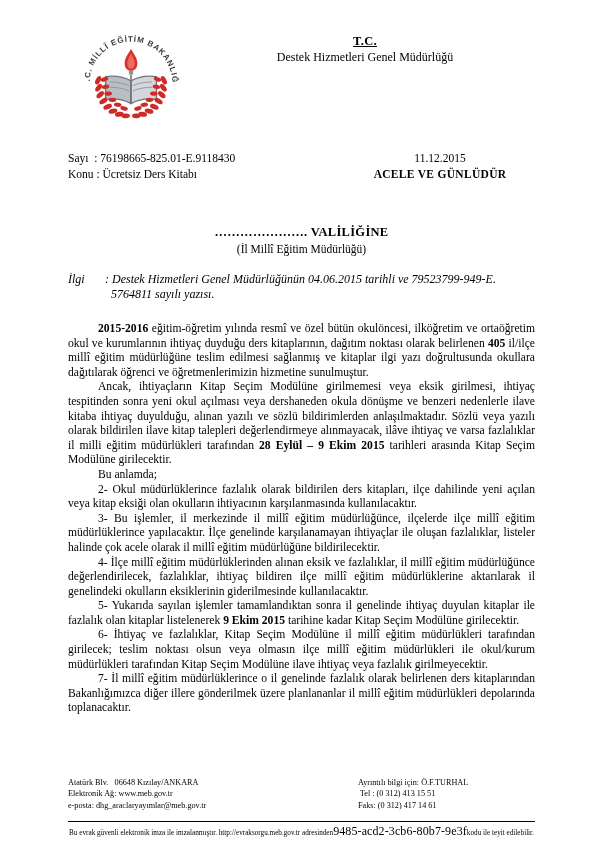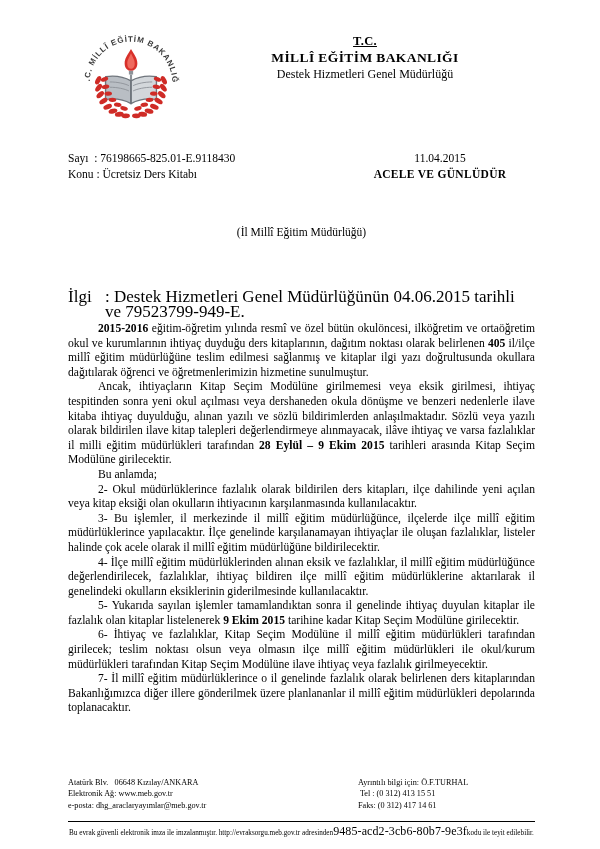--- a/index.html
+++ b/index.html
@@ -110,24 +110,25 @@
   }
   .addressee-line2 {
     font-size: 11.5px;
     line-height: 16px;
   }
 
   
   .ilgi {
     position: absolute;
     left: 68px;
-    top: 290px;
-    width: 467px;
-    font-size: 17px;
+    top: 272px;
+    width: 467px;
+    font-size: 12px;
     line-height: 14.5px;
+    font-style: italic;
   }
   .ilgi-row { display: flex; }
   .ilgi-label { width: 37px; flex: 0 0 37px; }
   .ilgi-text { flex: 1; }
   .ilgi-cont { margin-left: 43px; }
 
   
   .body-text {
     position: absolute;
     left: 68px;
@@ -261,43 +262,44 @@
           <ellipse cx="143" cy="120" rx="7.2" ry="4.0" transform="rotate(6 143 120)"></ellipse>
           <ellipse cx="135" cy="132" rx="7.2" ry="4.0" transform="rotate(-2 135 132)"></ellipse>
           <ellipse cx="125" cy="141" rx="7.2" ry="4.0" transform="rotate(-8 125 141)"></ellipse>
           <ellipse cx="113" cy="148" rx="7.2" ry="4.0" transform="rotate(-14 113 148)"></ellipse>
         </g>
       </svg>
     </div>
 
     <div class="ministry-block">
       <div class="tc-line">T.C.</div>
-      <div class="ministry-line">MİLLÎ EĞİTİM BAKANLIĞI</div>
       <div class="dept-line">Destek Hizmetleri Genel Müdürlüğü</div>
     </div>
   </div>
 
   <div class="meta">
     <div class="meta-left"><span>Sayı  : 76198665-825.01-E.9118430</span>
 <span>Konu : Ücretsiz Ders Kitabı</span></div>
     <div class="meta-right">
-      <span class="meta-date">11.04.2015</span>
+      <span class="meta-date">11.12.2015</span>
       <span class="meta-urgent">ACELE VE GÜNLÜDÜR</span>
     </div>
   </div>
 
   <div class="addressee">
+    <div class="addressee-line1">…………………. VALİLİĞİNE</div>
     <div class="addressee-line2">(İl Millî Eğitim Müdürlüğü)</div>
   </div>
 
   <div class="ilgi">
     <div class="ilgi-row">
       <div class="ilgi-label">İlgi</div>
       <div class="ilgi-text">: Destek Hizmetleri Genel Müdürlüğünün 04.06.2015 tarihli ve 79523799-949-E.</div>
     </div>
+    <div class="ilgi-cont">5764811 sayılı yazısı.</div>
   </div>
 
   <div class="body-text" id="body-text">
       <p><b>2015-2016</b><span> eğitim-öğretim yılında resmî ve özel bütün okulöncesi, ilköğretim ve ortaöğretim okul ve kurumlarının ihtiyaç duyduğu ders kitaplarının, dağıtım noktası olarak belirlenen </span><b>405</b><span> il/ilçe millî eğitim müdürlüğüne teslim edilmesi sağlanmış ve kitaplar ilgi yazı doğrultusunda okullara dağıtılarak öğrenci ve öğretmenlerimizin hizmetine sunulmuştur.</span></p>
       <p><span>Ancak, ihtiyaçların Kitap Seçim Modülüne girilmemesi veya eksik girilmesi, ihtiyaç tespitinden sonra yeni okul açılması veya dershaneden okula dönüşme  ve benzeri nedenlerle ilave kitaba ihtiyaç duyulduğu, alınan yazılı ve sözlü bildirimlerden anlaşılmaktadır. Sözlü veya yazılı olarak bildirilen ilave kitap talepleri değerlendirmeye alınmayacak, ilâve ihtiyaç ve varsa fazlalıklar il milli eğitim müdürlükleri tarafından </span><b>28 Eylül – 9 Ekim 2015</b><span> tarihleri arasında Kitap Seçim Modülüne girilecektir.</span></p>
       <p><span>Bu anlamda;</span></p>
       <p><span>2- Okul müdürlüklerince fazlalık olarak bildirilen ders kitapları, ilçe dahilinde yeni açılan veya kitap eksiği olan okulların ihtiyacının karşılanmasında kullanılacaktır.</span></p>
       <p><span>3- Bu işlemler, il merkezinde il millî eğitim müdürlüğünce, ilçelerde ilçe millî eğitim müdürlüklerince yapılacaktır. İlçe genelinde karşılanamayan ihtiyaçlar ile oluşan fazlalıklar, listeler halinde çok acele olarak il millî eğitim müdürlüğüne bildirilecektir.</span></p>
       <p><span>4- İlçe millî eğitim müdürlüklerinden alınan eksik ve fazlalıklar, il millî eğitim müdürlüğünce değerlendirilecek, fazlalıklar, ihtiyaç bildiren ilçe millî eğitim müdürlüklerine aktarılarak il genelindeki okulların eksiklerinin giderilmesinde kullanılacaktır.</span></p>
       <p><span>5- Yukarıda sayılan işlemler tamamlandıktan sonra il genelinde ihtiyaç duyulan kitaplar ile fazlalık olan kitaplar listelenerek </span><b>9 Ekim 2015</b><span> tarihine kadar Kitap Seçim Modülüne girilecektir.</span></p>

